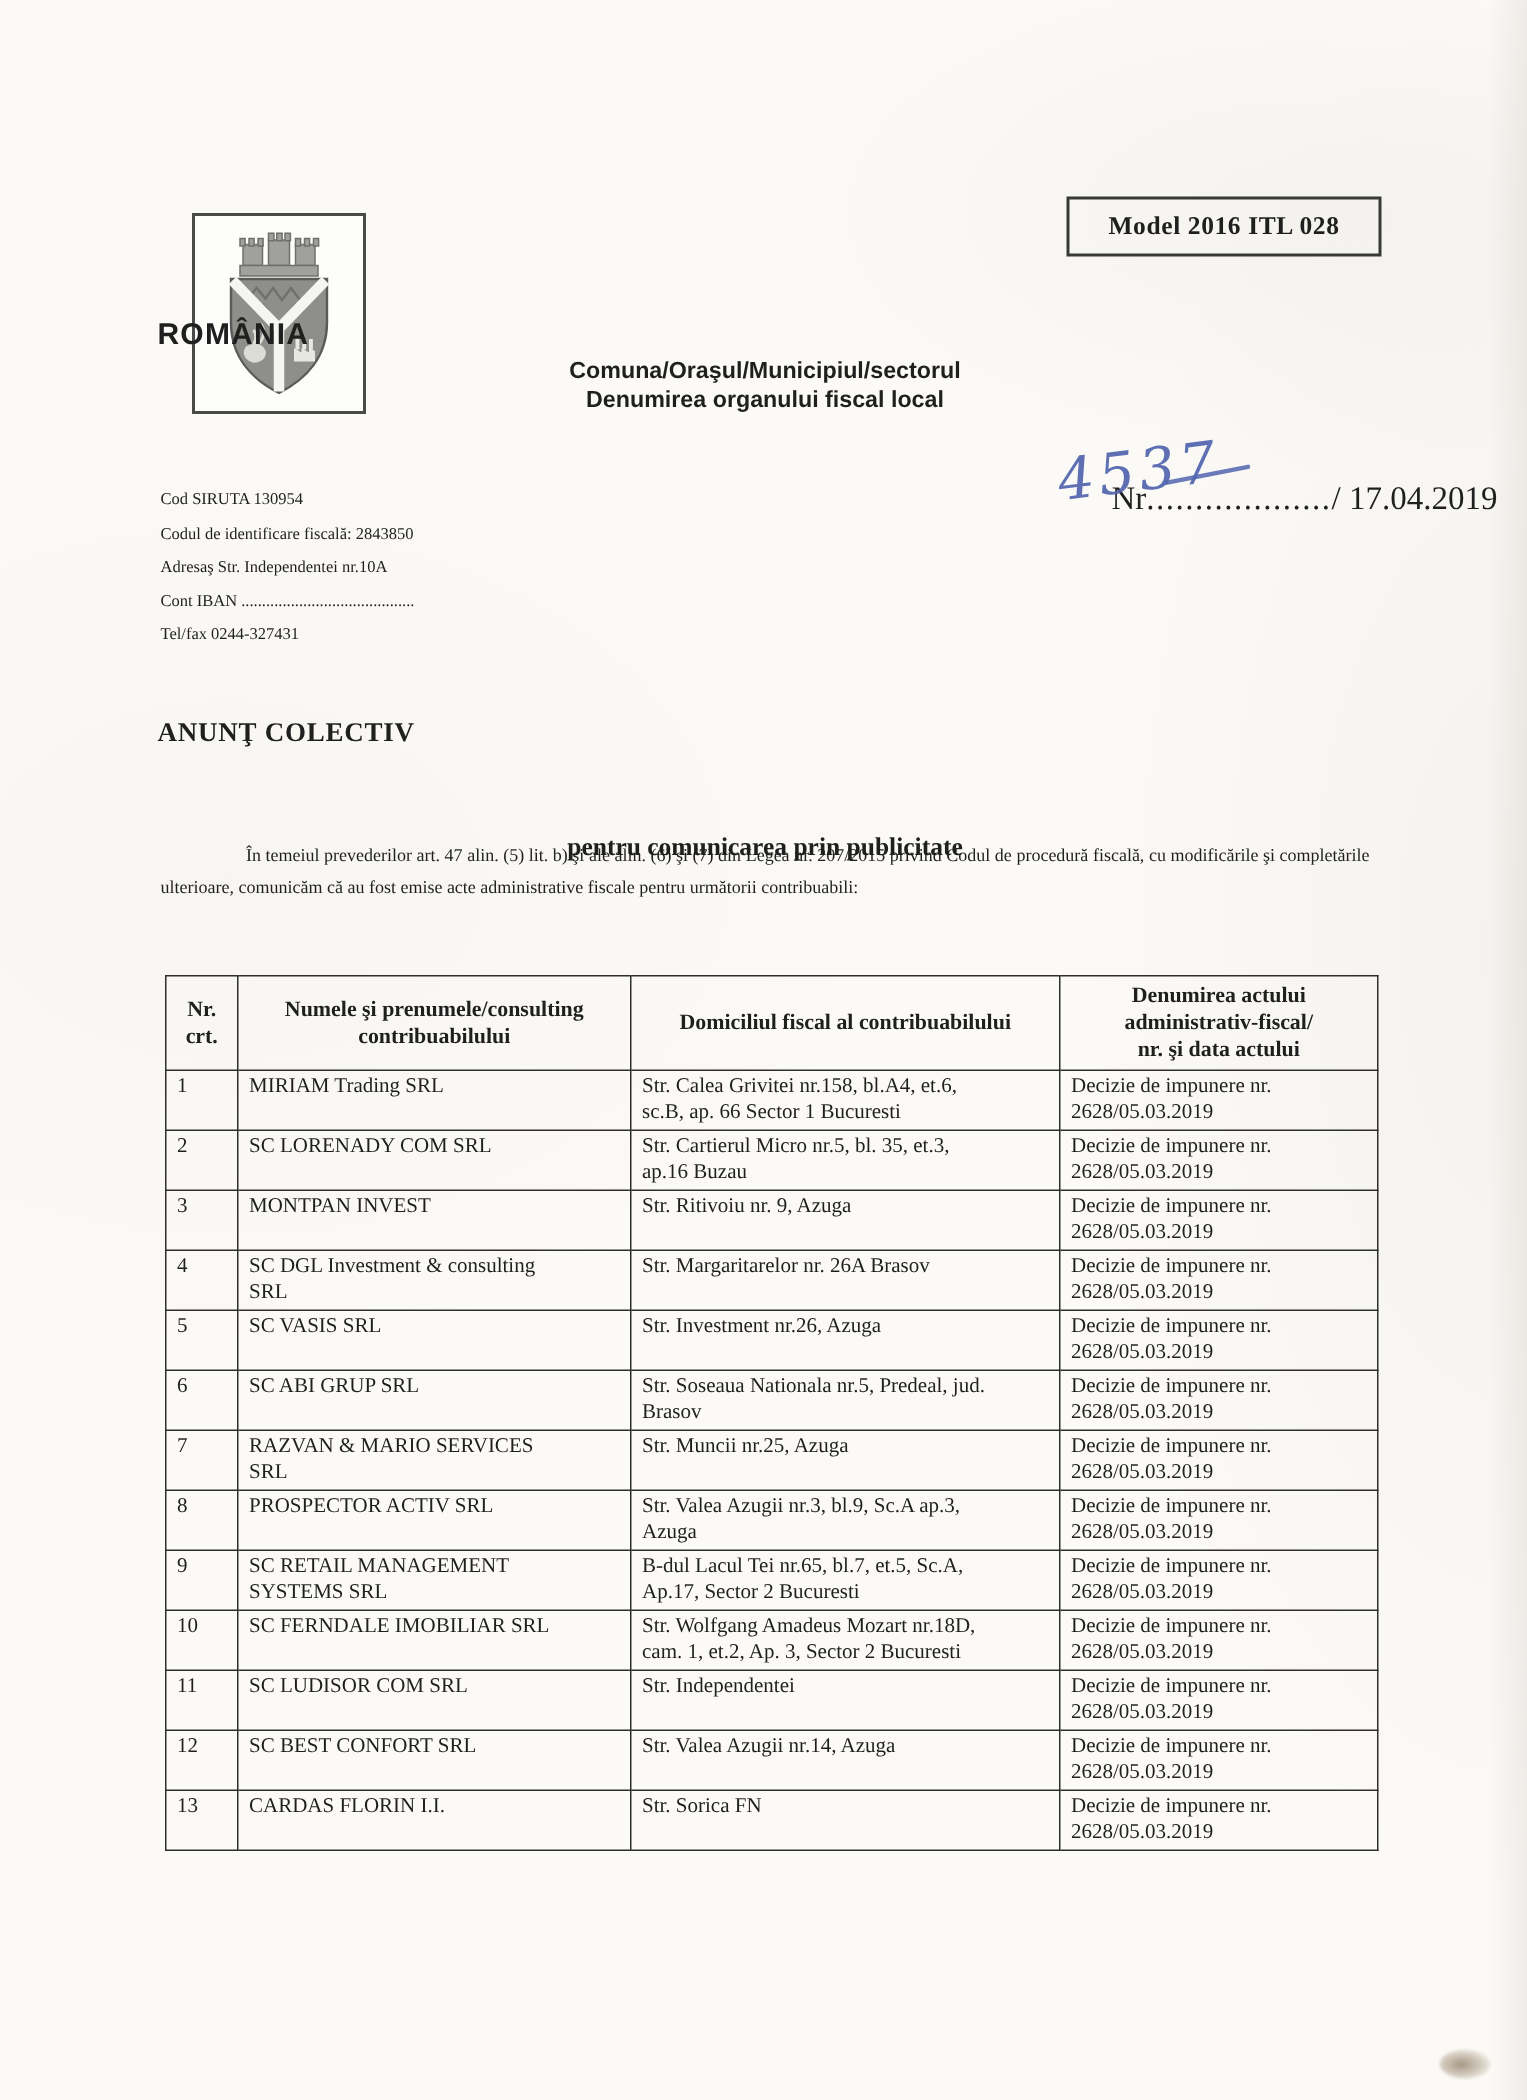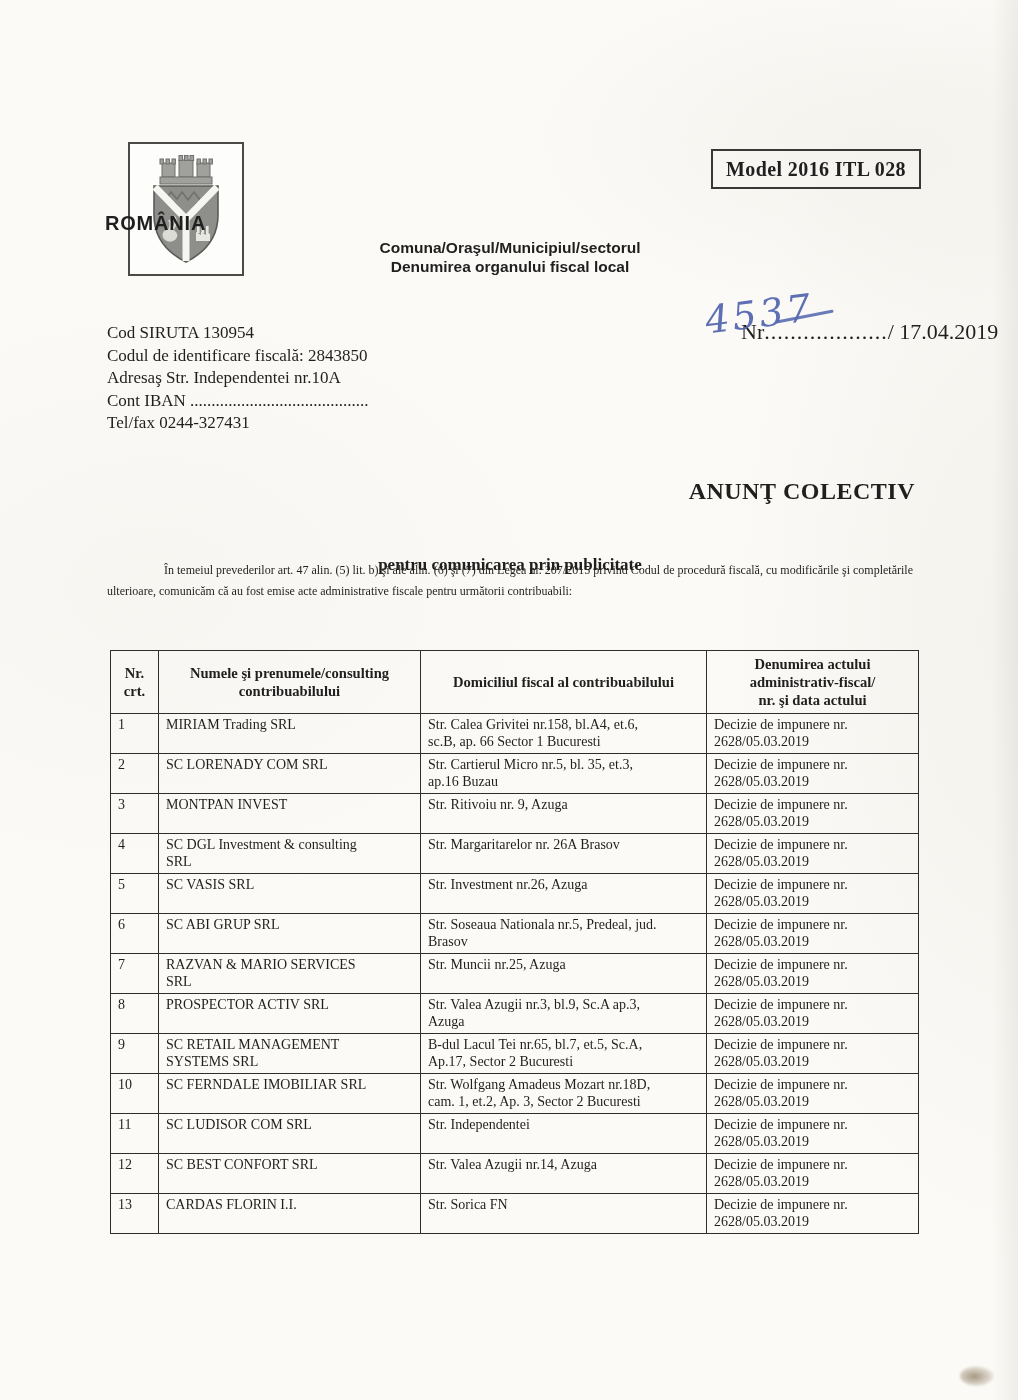--- a/index.html
+++ b/index.html
@@ -13,45 +13,45 @@
       radial-gradient(ellipse 700px 500px at 15% 42%, rgba(120,115,105,0.03), transparent 65%);
   }
   .abs { position:absolute; }
   .edge-shade { right:0; top:0; width:26px; height:100%;
     background:linear-gradient(to left, rgba(90,85,75,.08), transparent); }
 
   .coat-box { left:128px; top:142px; width:112px; height:130px;
     border:2px solid #4a4a48; background:#fdfdfb;
     display:flex; align-items:center; justify-content:center; }
 
-  .model-box { left:711px; top:149px; width:206px; height:36px;
+  .model-box { left:711px; top:131px; width:206px; height:36px;
     border:2px solid #38383 6; border:2px solid #383836;
     display:flex; align-items:center; justify-content:center;
-    font-weight:bold; font-size:20px; letter-spacing:.4px; }
+    font-weight:bold; font-size:17px; letter-spacing:.4px; }
 
   .country { left:105px; top:212px; width:810px; text-align:left;
     font-family:"Liberation Sans", sans-serif; font-weight:bold; font-size:20px; letter-spacing:.8px; }
   .org-line1 { left:105px; top:239px; width:810px; text-align:center;
     font-family:"Liberation Sans", sans-serif; font-weight:bold; font-size:15.5px; }
   .org-line2 { left:105px; top:258px; width:810px; text-align:center;
     font-family:"Liberation Sans", sans-serif; font-weight:bold; font-size:15.5px; }
 
-  .issuer { left:107px; top:322px; font-size:17px; line-height:22.5px; }
+  .issuer { left:107px; top:322px; font-size:11px; line-height:22.5px; }
   .issuer div { white-space:nowrap; }
 
   .reg-line { left:693px; top:319px; font-size:22px; white-space:nowrap;margin-left:48px; }
   .reg-dots { letter-spacing:1px; }
   .handwritten { left:705px; top:292px; font-size:38px; font-style:italic;
     font-family:"DejaVu Serif", serif; color:#5165ae; letter-spacing:3px;
     transform:rotate(-7deg); opacity:.92; }
   .hw-tail { left:776px; top:315px; width:58px; height:3px; background:#5165ae;
     transform:rotate(-11deg); border-radius:2px; opacity:.85; }
 
-  .doc-title { left:105px; top:478px; width:810px; text-align:right;
-    font-weight:bold; font-size:24px; letter-spacing:.5px; }
+  .doc-title { left:105px; top:478px; width:810px; text-align:left;
+    font-weight:bold; font-size:18px; letter-spacing:.5px; }
   .doc-subtitle { left:105px; top:507px; width:810px; text-align:center;
     font-weight:bold; font-size:17px;margin-top:48px; }
 
   .intro { left:107px; top:548px; width:806px; font-size:12px; line-height:21px;
     text-align:justify; text-indent:57px; }
 
   table.anunt { position:absolute; left:110px; top:650px; width:808px;
     border-collapse:collapse; table-layout:fixed;
     font-family:"Liberation Serif", serif; font-size:14px; line-height:17px; }
   table.anunt th, table.anunt td { border:1.6px solid #2e2e2c; white-space:pre-line; overflow:hidden; }

